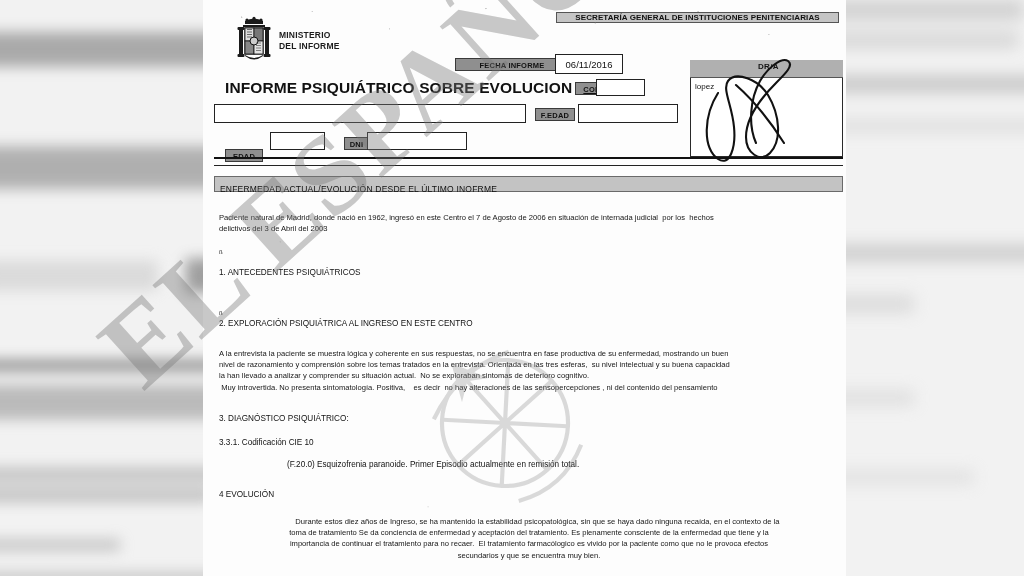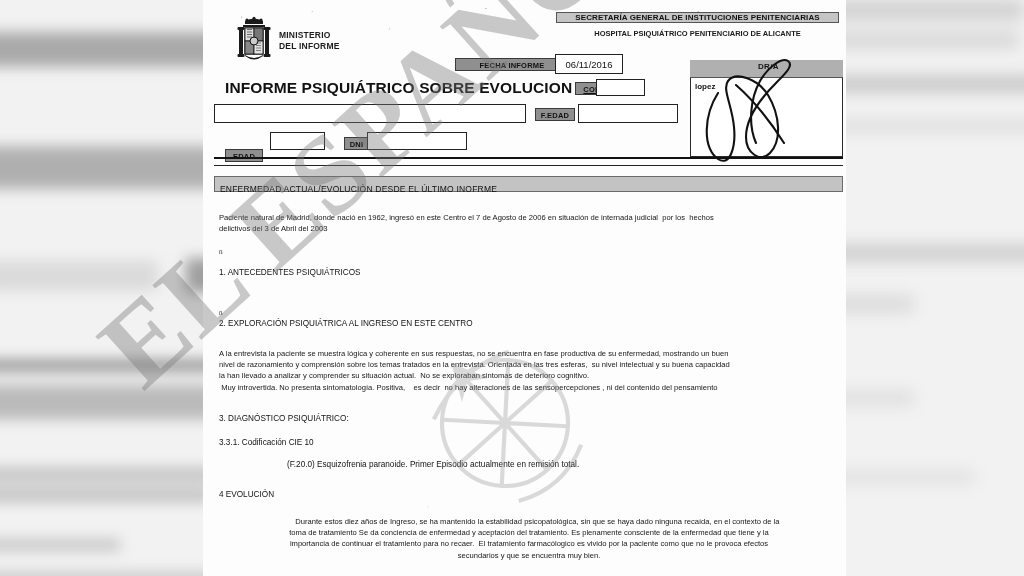--- a/index.html
+++ b/index.html
@@ -170,21 +170,21 @@
     left: 555px; top: 62px;
     font-size: 8px;
     font-weight: bold;
     color: #141414;
     letter-spacing: .3px;
   }
   .lopez-lbl {
     position: absolute;
     left: 492px; top: 82px;
     font-size: 8px;
-    font-weight: bold;
+    font-weight: normal;
     color: #141414;
   }
   .signature {
     position: absolute;
     left: 493px; top: 55px;
     width: 125px; height: 115px;
     pointer-events: none;
   }
 
   .rule-thick {
@@ -329,21 +329,20 @@
         </g>
       </svg>
     </div>
 
     <div class="ministry">
       <div>MINISTERIO</div>
       <div>DEL INFORME</div>
     </div>
 
     <div class="sec-general">SECRETARÍA GENERAL DE INSTITUCIONES PENITENCIARIAS</div>
-    <div class="hospital">HOSPITAL PSIQUIÁTRICO PENITENCIARIO DE ALICANTE</div>
 
     <div class="lbl fecha-lbl">FECHA INFORME</div>
     <div class="box fecha-box"></div>
     <div class="fecha-val">06/11/2016</div>
 
     <div class="doc-title">INFORME PSIQUIÁTRICO SOBRE EVOLUCION</div>
 
     <div class="lbl cod-lbl">COD</div>
     <div class="box cod-box"></div>
 

